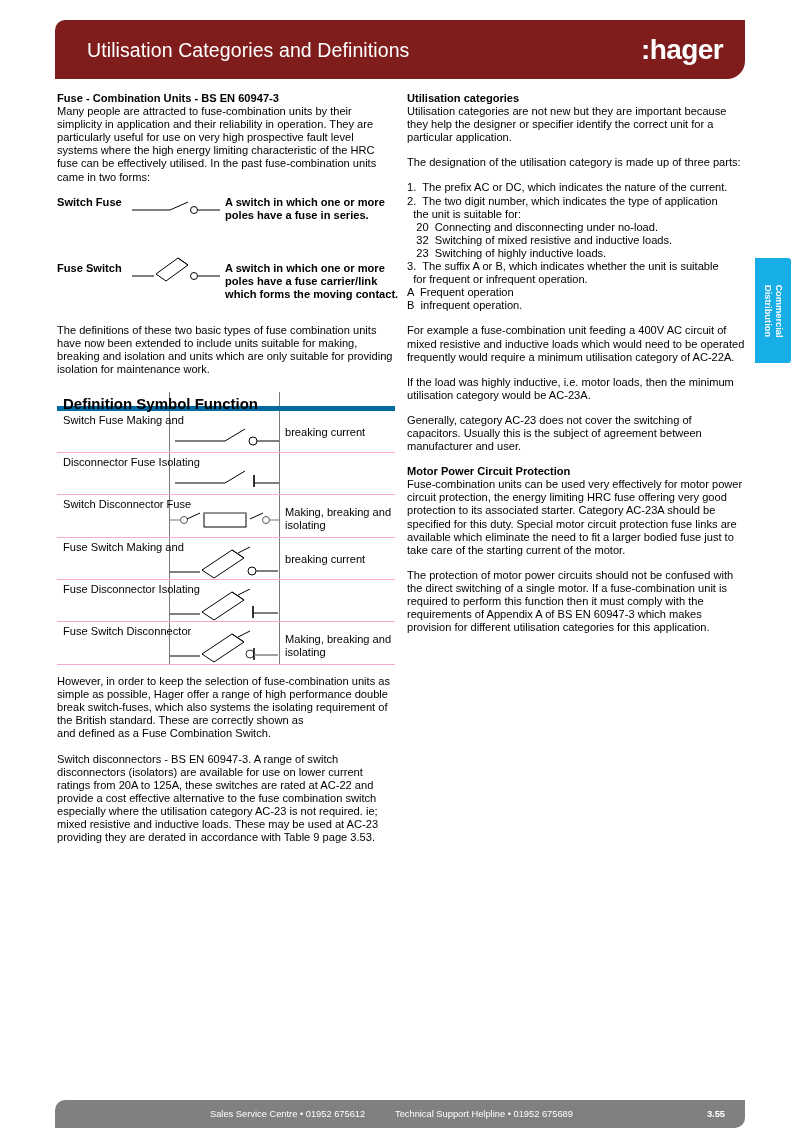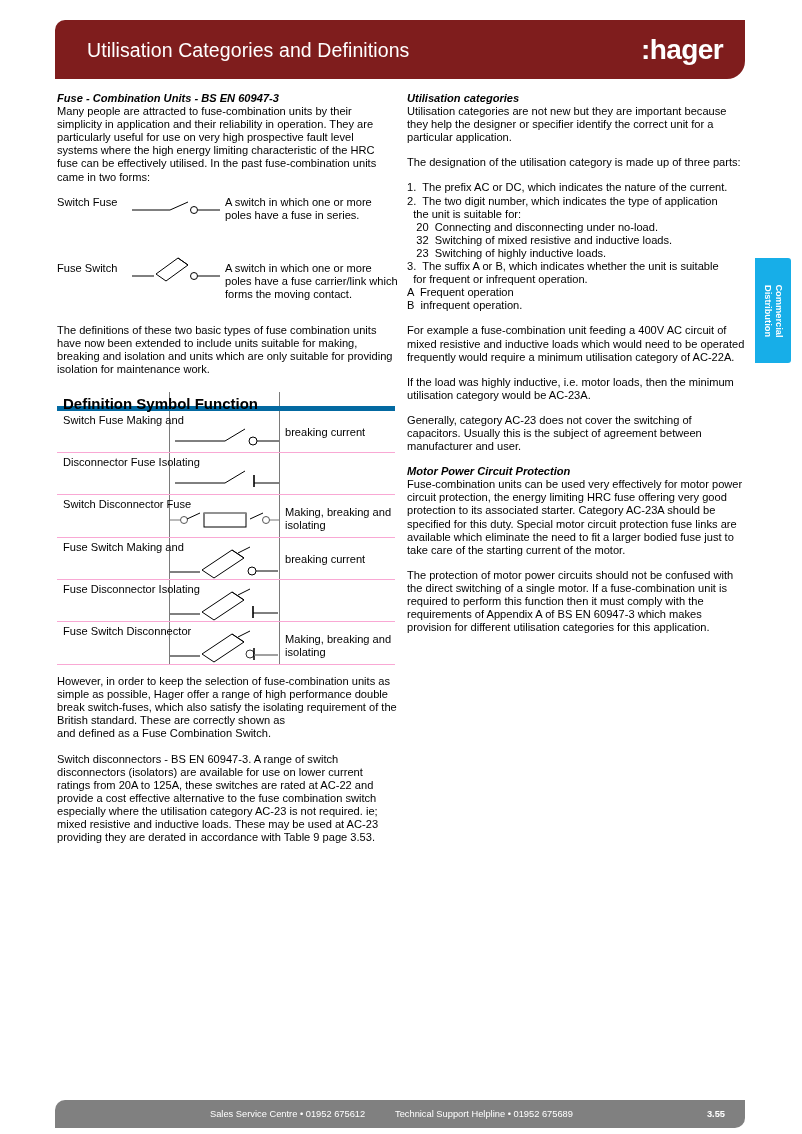--- a/index.html
+++ b/index.html
@@ -61,29 +61,29 @@
     line-height: 13.1px;
     margin: 0 0 12px 0;
     text-align: left;
   }
   .body-text.tight { margin-bottom: 0; }
   h2.sec-head {
     font-size: 11.1px;
     line-height: 13.1px;
     font-weight: bold;
     margin: 0;
-    font-style: italic;
   }
   .gap-sm { height: 12px; }
 
   
   .symbol-def {
     position: relative;
     height: 46px;
     margin-top: 8px;
+    font-weight: bold;
   }
   .symbol-def .sd-label {
     position: absolute;
     left: 0; top: 0;
     font-size: 11.1px;
     line-height: 13.1px;
   }
   .symbol-def .sd-art {
     position: absolute;
     left: 75px; top: -2px;
@@ -338,21 +338,21 @@
           <circle cx="80" cy="26" r="4" fill="none" stroke="#333" stroke-width="1"></circle>
           <line x1="84" y1="20" x2="84" y2="32" stroke="#000" stroke-width="1.5"></line>
           <line x1="84" y1="27" x2="108" y2="27" stroke="#777" stroke-width="1.4"></line>
         </svg>
       </div>
       <div class="dt-func">Making, breaking and isolating</div>
     </div>
   </div>
 
   <div style="height:10px;"></div>
-  <p class="body-text tight">However, in order to keep the selection of fuse-combination units as simple as possible, Hager offer a range of high performance double break switch-fuses, which also satisfy the isolating requirement of the British standard. These are correctly shown as</p>
+  <p class="body-text tight">However, in order to keep the selection of fuse-combination units as simple as possible, Hager offer a range of high performance double break switch-fuses, which also systems the isolating requirement of the British standard. These are correctly shown as</p>
   <p class="body-text">and defined as a Fuse Combination Switch.</p>
   <p class="body-text">Switch disconnectors - BS EN 60947-3. A range of switch disconnectors (isolators) are available for use on lower current ratings from 20A to 125A, these switches are rated at AC-22 and provide a cost effective alternative to the fuse combination switch especially where the utilisation category AC-23 is not required. ie; mixed resistive and inductive loads. These may be used at AC-23 providing they are derated in accordance with Table 9 page 3.53.</p>
 </div>
 
 <div class="col-right">
   <h2 class="sec-head">Utilisation categories</h2>
   <p class="body-text">Utilisation categories are not new but they are important because they help the designer or specifier identify the correct unit for a particular application.</p>
   <p class="body-text">The designation of the utilisation category is made up of three parts:</p>
 
   <div class="num-list">

